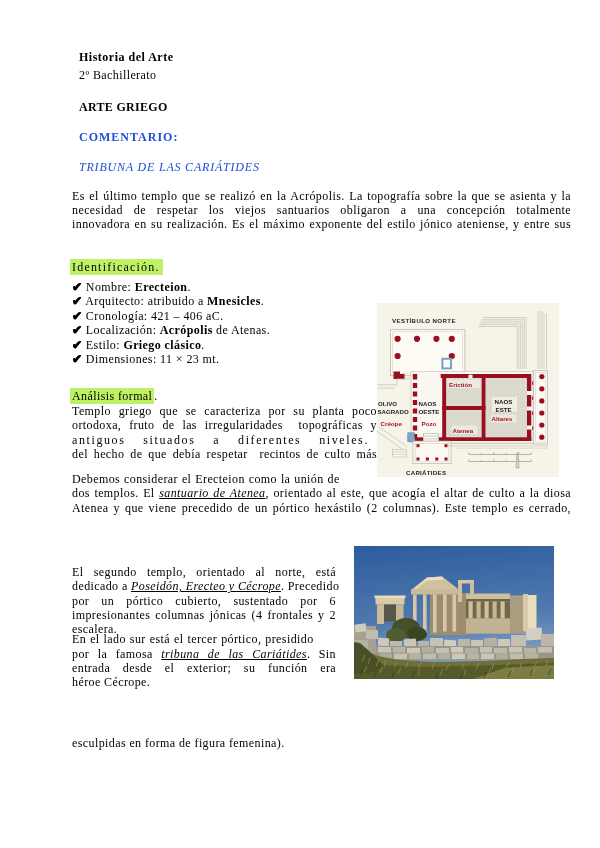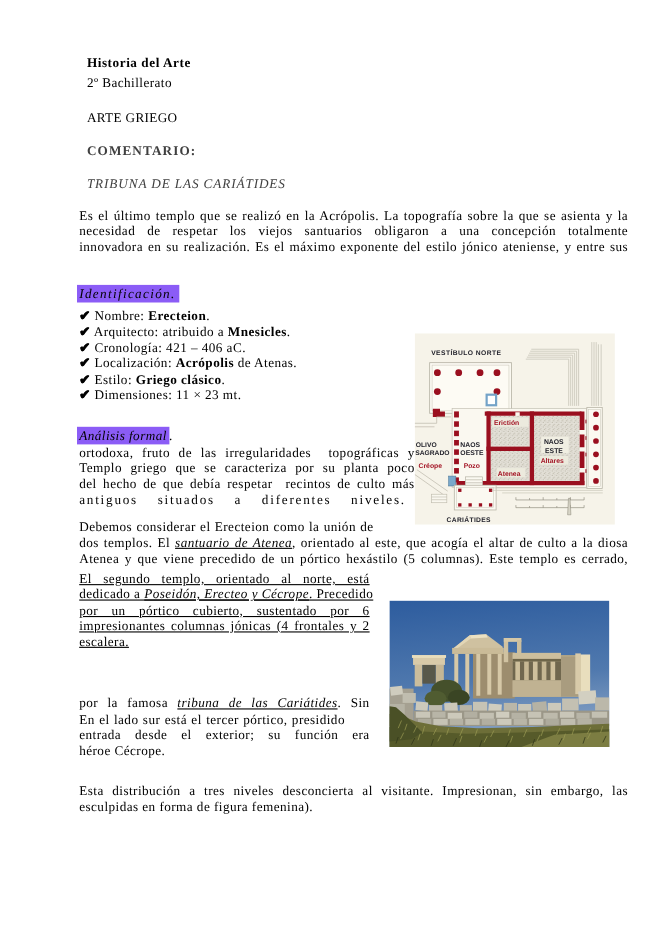--- a/index.html
+++ b/index.html
@@ -3,32 +3,32 @@
 <meta charset="utf-8">
 <style>
   html,body{margin:0;padding:0;}
   body{width:600px;height:848px;background:#ffffff;position:relative;overflow:hidden;
        font-family:"Liberation Serif",serif;font-size:12px;color:#000;}
   .abs{position:absolute;}
   .j{text-align:justify;text-align-last:justify;}
   .ln{height:14.3px;line-height:14.3px;white-space:nowrap;}
   .lnl{height:14.55px;line-height:14.55px;white-space:nowrap;}
   .para{letter-spacing:0.4px;}
-  .hl{background:#8b5cf6;font-style:italic;}
+  .hl{background:#bef264;}
   b{font-weight:bold;}
-  .red{color:#404040;}
+  .red{color:#1d4ed8;}
 </style>
 </head>
 <body>
 
 <div class="abs" style="left:79px;top:38.3px;font-weight:bold;letter-spacing:0.5px;line-height:14px;margin-top:12px;">Historia del Arte</div>
 
 <div class="abs" style="left:79px;top:68.2px;letter-spacing:0.4px;line-height:14px;">2º Bachillerato</div>
 
-<div class="abs" style="left:79px;top:99.5px;font-weight:normal;letter-spacing:0.3px;line-height:14px;">ARTE GRIEGO</div>
+<div class="abs" style="left:79px;top:99.5px;font-weight:bold;letter-spacing:0.3px;line-height:14px;">ARTE GRIEGO</div>
 
 <div class="abs red" style="left:79px;top:129.5px;font-weight:bold;letter-spacing:1px;line-height:14px;">COMENTARIO:</div>
 
 <div class="abs red" style="left:79px;top:159.6px;font-style:italic;letter-spacing:0.8px;line-height:14px;">TRIBUNA DE LAS CARIÁTIDES</div>
 
 <div class="abs para" style="left:72px;top:188.8px;width:499px;">
   <div class="ln j">Es el último templo que se realizó en la Acrópolis. La topografía sobre la que se asienta y la</div>
   <div class="ln j">necesidad de respetar los viejos santuarios obligaron a una concepción totalmente</div>
   <div class="ln j">innovadora en su realización. Es el máximo exponente del estilo jónico ateniense, y entre sus</div>
 </div>
@@ -40,50 +40,49 @@
   <div class="lnl"><b style="-webkit-text-stroke:0.35px #000;">✔</b> Arquitecto: atribuido a <b>Mnesicles</b>.</div>
   <div class="lnl"><b style="-webkit-text-stroke:0.35px #000;">✔</b> Cronología: 421 – 406 aC.</div>
   <div class="lnl"><b style="-webkit-text-stroke:0.35px #000;">✔</b> Localización: <b>Acrópolis</b> de Atenas.</div>
   <div class="lnl"><b style="-webkit-text-stroke:0.35px #000;">✔</b> Estilo: <b>Griego clásico</b>.</div>
   <div class="lnl"><b style="-webkit-text-stroke:0.35px #000;">✔</b> Dimensiones: 11 × 23 mt.</div>
 </div>
 
 <div class="abs para" style="left:70px;top:389.1px;line-height:14.3px;"><span class="hl" style="padding:1px 2px;">Análisis formal</span>.</div>
 
 <div class="abs para" style="left:72px;top:403.6px;width:305px;line-height:14.6px;">
+  <div class="j" style="height:14.6px;white-space:nowrap;">Templo griego que se caracteriza por su planta poco</div>
   <div class="j" style="height:14.6px;white-space:nowrap;">ortodoxa, fruto de las irregularidades&nbsp; topográficas y</div>
-  <div class="j" style="height:14.6px;white-space:nowrap;">Templo griego que se caracteriza por su planta poco</div>
+  <div class="j" style="height:14.6px;white-space:nowrap;padding-right:8px;letter-spacing:1.6px;">antiguos situados a diferentes niveles.</div>
   <div class="j" style="height:14.6px;white-space:nowrap;">del hecho de que debía respetar&nbsp; recintos de culto más</div>
-  <div class="j" style="height:14.6px;white-space:nowrap;padding-right:8px;letter-spacing:1.6px;">antiguos situados a diferentes niveles.</div>
 </div>
 
 <div class="abs para" style="left:72px;top:471.7px;width:499px;line-height:14.5px;">
   <div style="height:14.5px;white-space:nowrap;word-spacing:0.5px;">Debemos considerar el Erecteion como la unión de</div>
   <div class="j" style="height:14.5px;white-space:nowrap;">dos templos. El <i><u>santuario de Atenea</u></i>, orientado al este, que acogía el altar de culto a la diosa</div>
-  <div class="j" style="height:14.5px;white-space:nowrap;">Atenea y que viene precedido de un pórtico hexástilo (5 columnas). Este templo es cerrado,</div>
-</div>
-
-<div class="abs para" style="left:72px;top:519px;width:264px;text-decoration:underline;">
+  <div class="j" style="height:14.5px;white-space:nowrap;">Atenea y que viene precedido de un pórtico hexástilo (2 columnas). Este templo es cerrado,</div>
+</div>
+
+<div class="abs para" style="left:72px;top:565px;width:264px;">
   <div class="ln j">El segundo templo, orientado al norte, está</div>
   <div class="ln j">dedicado a <i><u>Poseidón, Erecteo y Cécrope</u></i>. Precedido</div>
   <div class="ln j">por un pórtico cubierto, sustentado por 6</div>
   <div class="ln j">impresionantes columnas jónicas (4 frontales y 2</div>
   <div class="ln">escalera.</div>
 </div>
 
 <div class="abs para" style="left:72px;top:632.4px;width:264px;">
+  <div class="ln" style="word-spacing:0.6px;">En el lado sur está el tercer pórtico, presidido</div>
   <div class="ln j">por la famosa <i><u>tribuna de las Cariátides</u></i>. Sin</div>
-  <div class="ln" style="word-spacing:0.6px;">En el lado sur está el tercer pórtico, presidido</div>
   <div class="ln j">entrada desde el exterior; su función era</div>
   <div class="ln">héroe Cécrope.</div>
 </div>
 
 <div class="abs para" style="left:72px;top:711.7px;width:499px;line-height:14.5px;">
-  <div class="j" style="height:14.5px;white-space:nowrap;">Esta distribución a tres niveles desconcierta al visitante. Impresionan, sin embargo, las</div>
-  <div style="height:14.5px;white-space:nowrap;">esculpidas en forma de figura femenina).</div>
+  <div style="height:14.5px;white-space:nowrap;margin-top:24px;">esculpidas en forma de figura femenina).</div>
 </div>
 
 <div class="abs" style="left:377px;top:303px;width:182px;height:174px;">
 <svg width="182" height="174" viewBox="0 0 182 174" style="display:block">
   <defs>
     <pattern id="spk" width="4" height="4" patternUnits="userSpaceOnUse">
       <rect width="4" height="4" fill="#e3e0d7"></rect>
       <circle cx="1" cy="1" r="0.5" fill="#aeaa9c"></circle>
       <circle cx="3" cy="2.6" r="0.5" fill="#b5b0a2"></circle>
       <circle cx="1.8" cy="3.4" r="0.4" fill="#9e9985"></circle>

